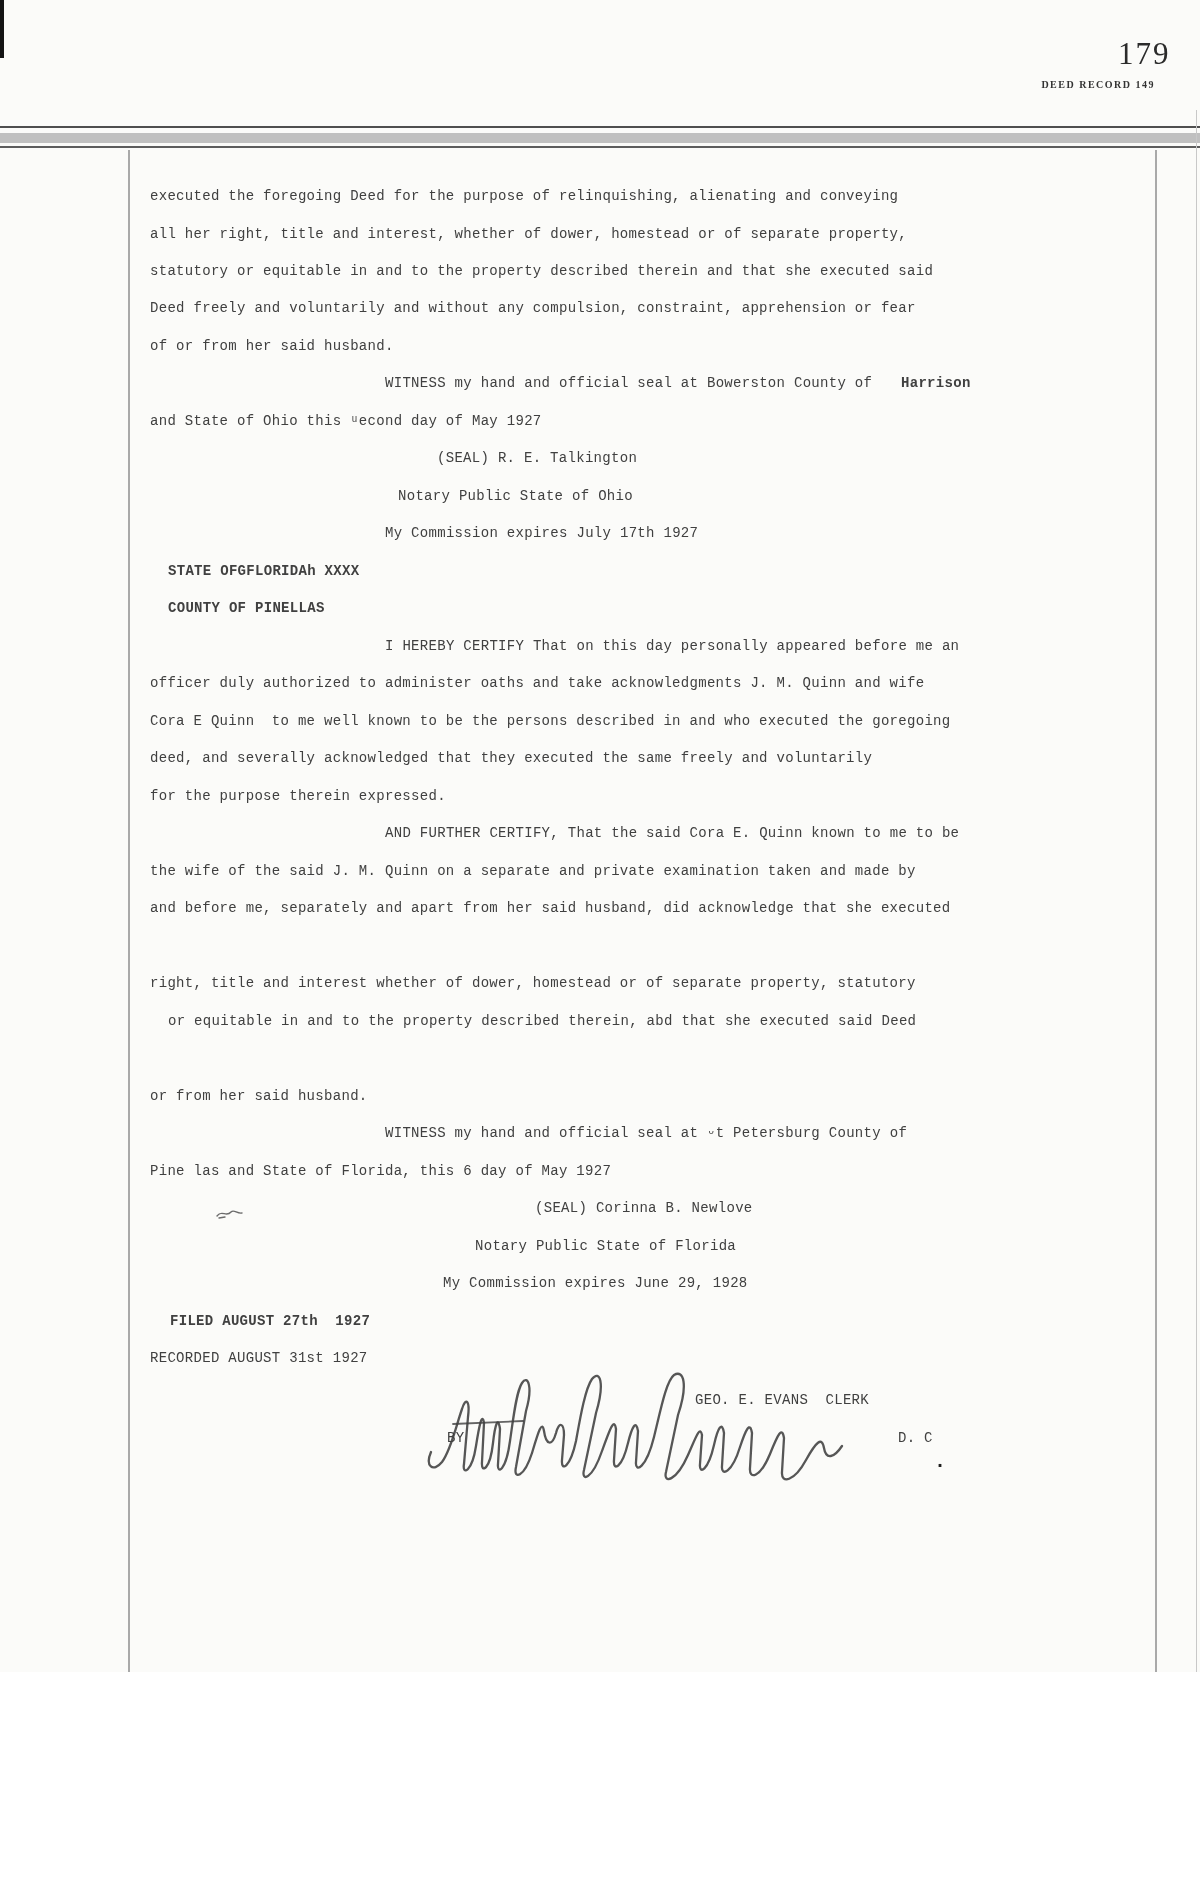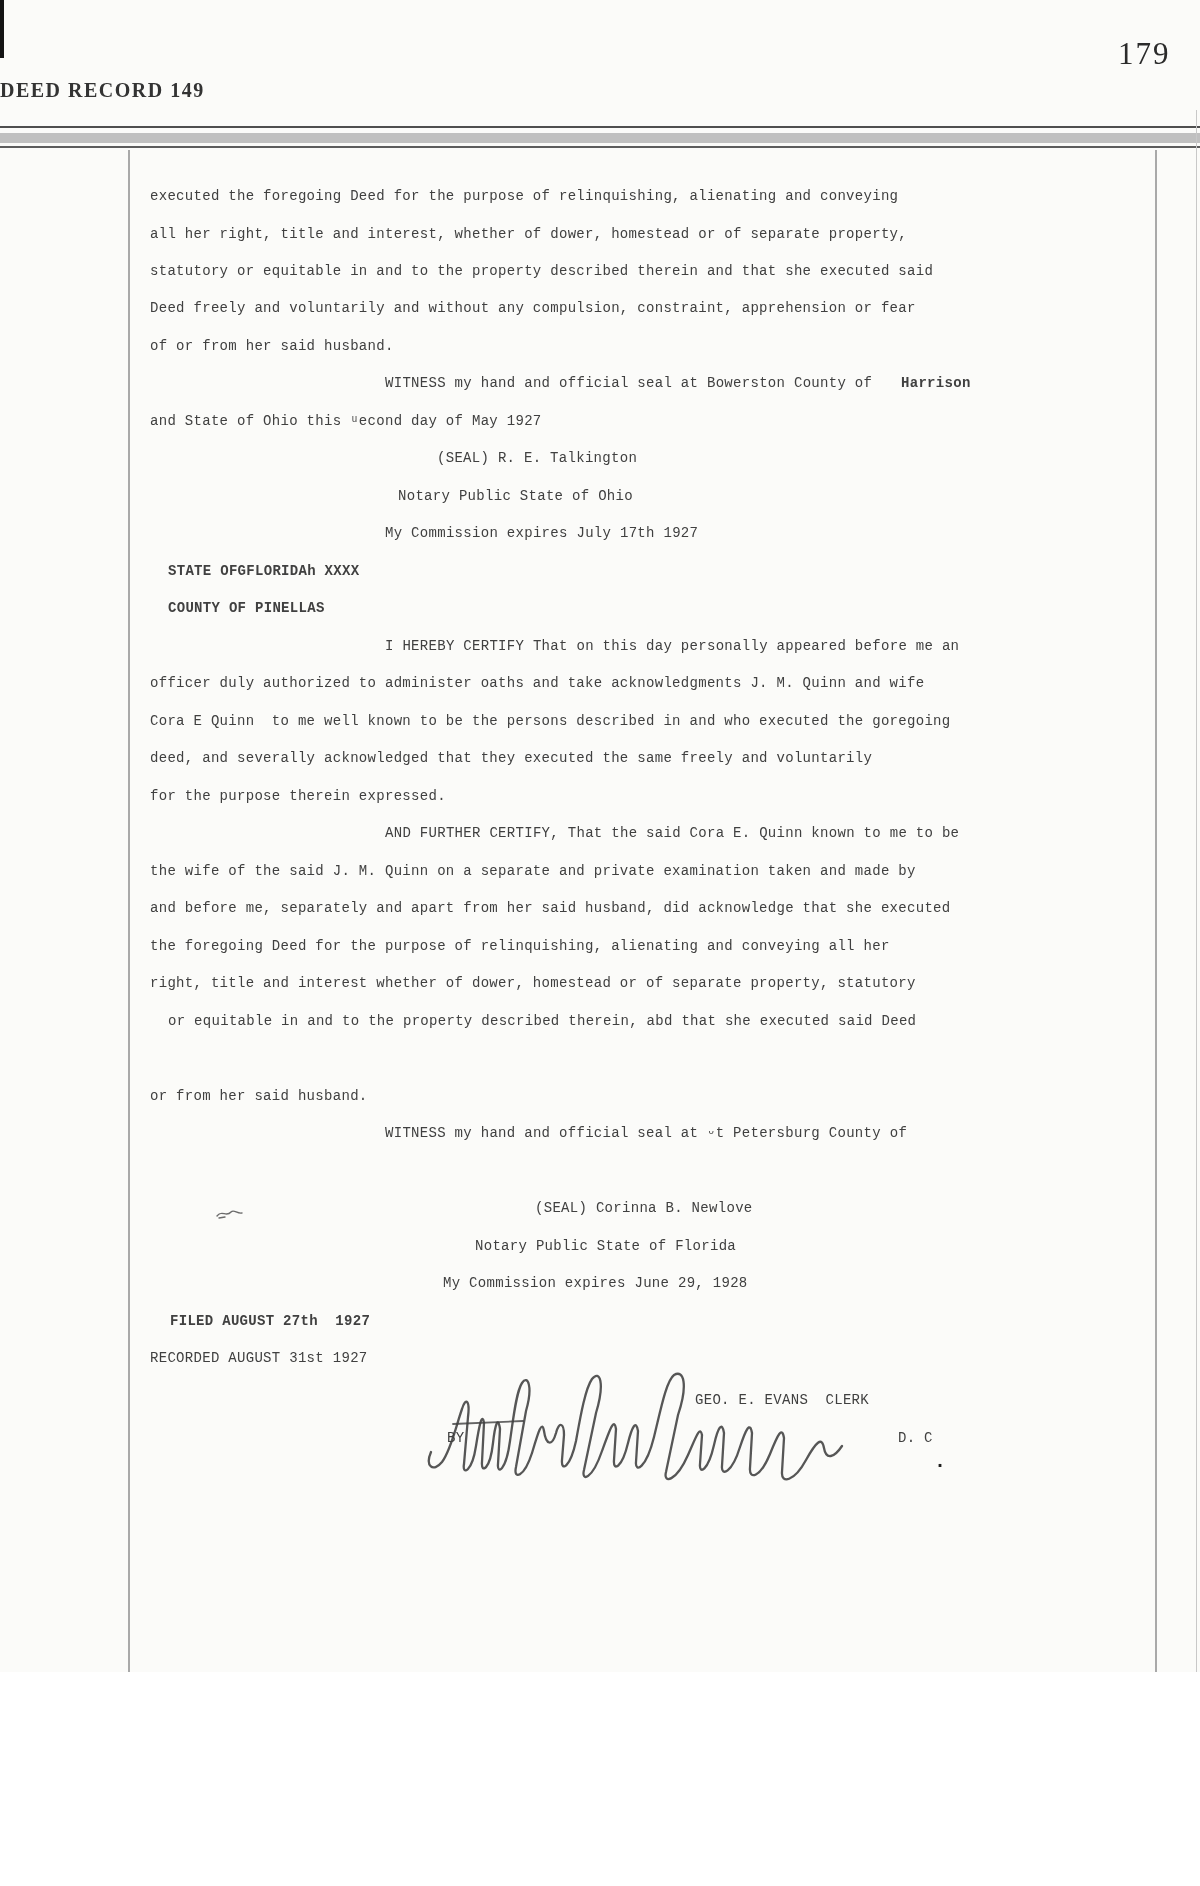--- a/index.html
+++ b/index.html
@@ -13,24 +13,24 @@
   }
   .pageno {
     position: absolute;
     top: 36px; left: 1118px;
     font-family: "Liberation Serif", "DejaVu Serif", serif;
     font-size: 31px; letter-spacing: 2px; color: #2b2b2b;
   }
   .deed-header {
     position: absolute;
     top: 79px; left: 0; width: 1155px;
-    text-align: left;
+    text-align: right;
     font-family: "Liberation Serif", "DejaVu Serif", serif;
     font-weight: bold;
-    font-size: 20px; letter-spacing: 1.5px; color: #333;
+    font-size: 10px; letter-spacing: 1.5px; color: #333;
   }
   .rule { position: absolute; left: 0; width: 1200px; }
   .rule-thin-top    { top: 126px; height: 2px;  background: #4f4f4f; }
   .rule-band        { top: 133px; height: 10px; background: #c0c0c0; }
   .rule-thin-bottom { top: 146px; height: 2px;  background: #5d5d5d; }
   .vline { position: absolute; top: 150px; height: 1722px; width: 2px; background: #a9a9a9; }
   .vline-left  { left: 128px; }
   .vline-right { left: 1155px; }
   .vline-edge  { position: absolute; left: 1196px; top: 110px; height: 1776px; width: 1px; background: #c8c8c8; }
   .corner-tick { position: absolute; left: 0; top: 0; width: 4px; height: 58px; background: #141414; }
@@ -83,25 +83,25 @@
   <div class="tline b" style="left:148px; top:563px">STATE OFGFLORIDAh XXXX</div>
   <div class="tline b" style="left:148px; top:600px">COUNTY OF PINELLAS</div>
   <div class="tline" style="left:385px; top:638px">I HEREBY CERTIFY That on this day personally appeared before me an</div>
   <div class="tline" style="left:150px; top:675px">officer duly authorized to administer oaths and take acknowledgments J. M. Quinn and wife</div>
   <div class="tline" style="left:150px; top:713px">Cora E Quinn  to me well known to be the persons described in and who executed the goregoing</div>
   <div class="tline" style="left:150px; top:750px">deed, and severally acknowledged that they executed the same freely and voluntarily</div>
   <div class="tline" style="left:150px; top:788px">for the purpose therein expressed.</div>
   <div class="tline" style="left:385px; top:825px">AND FURTHER CERTIFY, That the said Cora E. Quinn known to me to be</div>
   <div class="tline" style="left:150px; top:863px">the wife of the said J. M. Quinn on a separate and private examination taken and made by</div>
   <div class="tline" style="left:150px; top:900px">and before me, separately and apart from her said husband, did acknowledge that she executed</div>
-  <div class="tline" style="left:150px; top:938px">the foregoing Deed for the purpose of relinquishing, alienating and conveying all her</div>
   <div class="tline" style="left:150px; top:975px">right, title and interest whether of dower, homestead or of separate property, statutory</div>
   <div class="tline" style="left:168px; top:1013px">or equitable in and to the property described therein, abd that she executed said Deed</div>
   <div class="tline" style="left:150px; top:1088px">or from her said husband.</div>
   <div class="tline" style="left:385px; top:1125px">WITNESS my hand and official seal at ᵕt Petersburg County of</div>
+  <div class="tline" style="left:150px; top:1163px">Pine las and State of Florida, this 6 day of May 1927</div>
   <div class="tline" style="left:535px; top:1200px">(SEAL) Corinna B. Newlove</div>
   <div class="tline" style="left:475px; top:1238px">Notary Public State of Florida</div>
   <div class="tline" style="left:443px; top:1275px">My Commission expires June 29, 1928</div>
   <div class="tline b" style="left:150px; top:1313px">FILED AUGUST 27th  1927</div>
   <div class="tline" style="left:150px; top:1350px">RECORDED AUGUST 31st 1927</div>
 
   <svg class="mark-svg" width="30" height="18" viewBox="0 0 30 18">
     <path d="M2,11 C7,4 11,13 16,7 C19,4 22,9 27,8 M4,13 L10,12" fill="none" stroke="#6b6b6b" stroke-width="1.4" stroke-linecap="round"></path>
   </svg>
 

